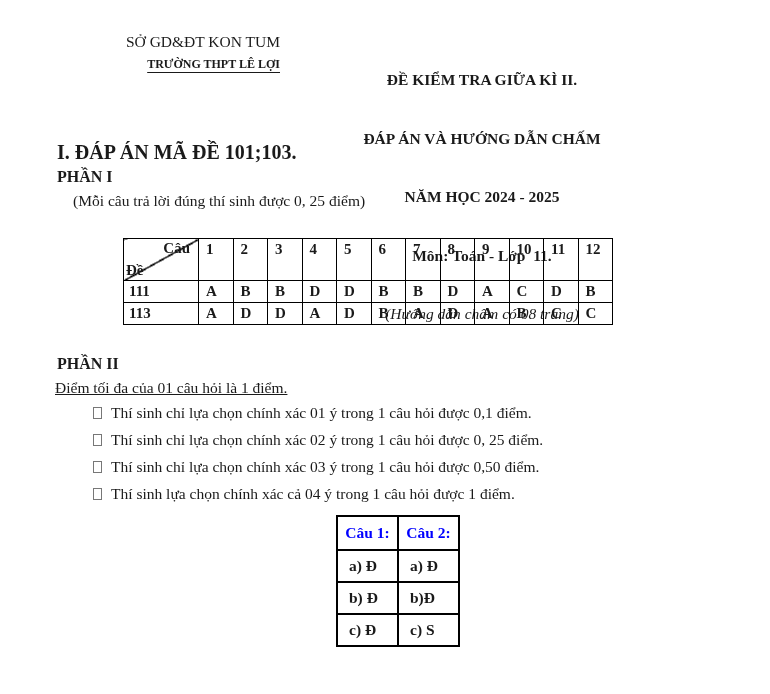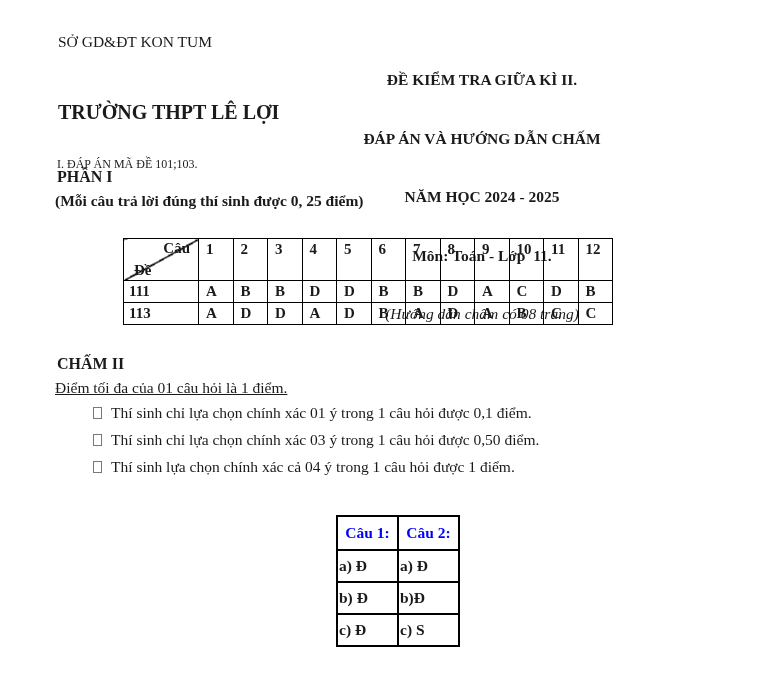--- a/index.html
+++ b/index.html
@@ -15,49 +15,49 @@
     height: 694px;
     background: #ffffff;
     overflow: hidden;
   }
 
   
   .header-left {
     position: absolute;
     left: 58px; top: 31px;
     width: 222px;
-    text-align: left;
+    text-align: right;
     line-height: 22px;
     font-size: 15.5px;
   }
   .header-left .school-name {
     font-weight: bold;
-    font-size: 20px;
+    font-size: 12px;
+    text-decoration: underline;
     text-underline-offset: 4px;
-    margin-top: 48px;
   }
   .header-right {
     position: absolute;
     left: 333px; top: 31px;
     width: 298px;
     text-align: center;
     line-height: 19.5px;
     font-size: 15.5px;
     font-weight: bold;
     white-space: pre-wrap;
   }
   .header-right .guide-note {
     font-weight: normal;
     font-style: italic;
   }
 
   
-  .sec-title   { position: absolute; left: 57px; top: 141px; font-weight: normal; font-size: 12px; margin-top: 16px; }
+  .sec-title   { position: absolute; left: 57px; top: 141px; font-weight: bold; font-size: 20px; }
   .part1-title { position: absolute; left: 57px; top: 168px; font-weight: bold; font-size: 16px; }
-  .part1-note  { position: absolute; left: 55px; top: 192px; font-size: 15.5px; font-weight: bold; }
+  .part1-note  { position: absolute; left: 73px; top: 192px; font-size: 15.5px; }
 
   
   .answer-table {
     position: absolute;
     left: 123px; top: 238px;
     border-collapse: collapse;
     font-size: 15px;
     font-weight: bold;
   }
   .answer-table td {
@@ -72,21 +72,21 @@
     position: relative;
     width: 75px; height: 42px;
     padding: 0 !important;
     background: linear-gradient(to bottom right,
       transparent calc(50% - 0.8px),
       #000 calc(50% - 0.8px),
       #000 calc(50% + 0.8px),
       transparent calc(50% + 0.8px));
   }
   .corner-cau { position: absolute; top: 1px; right: 8px; }
-  .corner-de  { position: absolute; bottom: 1px; left: 10px; text-align: center; }
+  .corner-de  { position: absolute; bottom: 1px; left: 2px; text-align: center; }
 
   
   .part2-title { position: absolute; left: 57px; top: 355px; font-weight: bold; font-size: 16px; }
   .part2-intro { position: absolute; left: 55px; top: 379px; font-size: 15.5px; text-decoration: underline; }
   .bullet-list { position: absolute; left: 57px; top: 403px; font-size: 15.5px; }
   .bullet-item { display: flex; align-items: center; height: 19px; margin-bottom: 8px; margin-left: 36px; }
   .checkbox-glyph {
     display: inline-block;
     width: 9px; height: 12px;
     border: 1px solid #777;
@@ -108,21 +108,21 @@
     vertical-align: middle;
   }
   .part2-table td.hdr {
     height: 34px;
     text-align: center;
     color: #0000FF;
     margin-left: 14px;
   }
   .part2-table td.cell {
     height: 32px;
-    padding-left: 1px;
+    padding-left: 11px;
   }
 </style>
 </head>
 <body>
 
 <div class="page">
 
   <div class="header-left">
     <div>SỞ GD&amp;ĐT KON TUM</div>
     <div class="school-name">TRƯỜNG THPT LÊ LỢI</div>
@@ -187,27 +187,31 @@
       <td class="ans">A</td>
       <td class="ans">D</td>
       <td class="ans">A</td>
       <td class="ans">B</td>
       <td class="ans">C</td>
       <td class="ans">C</td>
     </tr>
   </tbody>
     </table>
 
-  <div class="part2-title">CHẤM II</div>
+  <div class="part2-title">PHẦN II</div>
   <div class="part2-intro">Điểm tối đa của 01 câu hỏi là 1 điểm.</div>
 
   <div class="bullet-list">
     <div class="bullet-item">
       <span class="checkbox-glyph"></span>
       <span>Thí sinh chỉ lựa chọn chính xác 01 ý trong 1 câu hỏi được  0,1  điểm.</span>
+    </div>
+    <div class="bullet-item">
+      <span class="checkbox-glyph"></span>
+      <span>Thí sinh chỉ lựa chọn chính xác 02 ý trong 1 câu hỏi được  0, 25  điểm.</span>
     </div>
     <div class="bullet-item">
       <span class="checkbox-glyph"></span>
       <span>Thí sinh chỉ lựa chọn chính xác 03 ý trong 1 câu hỏi được  0,50 điểm.</span>
     </div>
     <div class="bullet-item">
       <span class="checkbox-glyph"></span>
       <span>Thí sinh lựa chọn chính xác cả 04 ý trong 1 câu hỏi được 1 điểm.</span>
     </div>
   </div>

